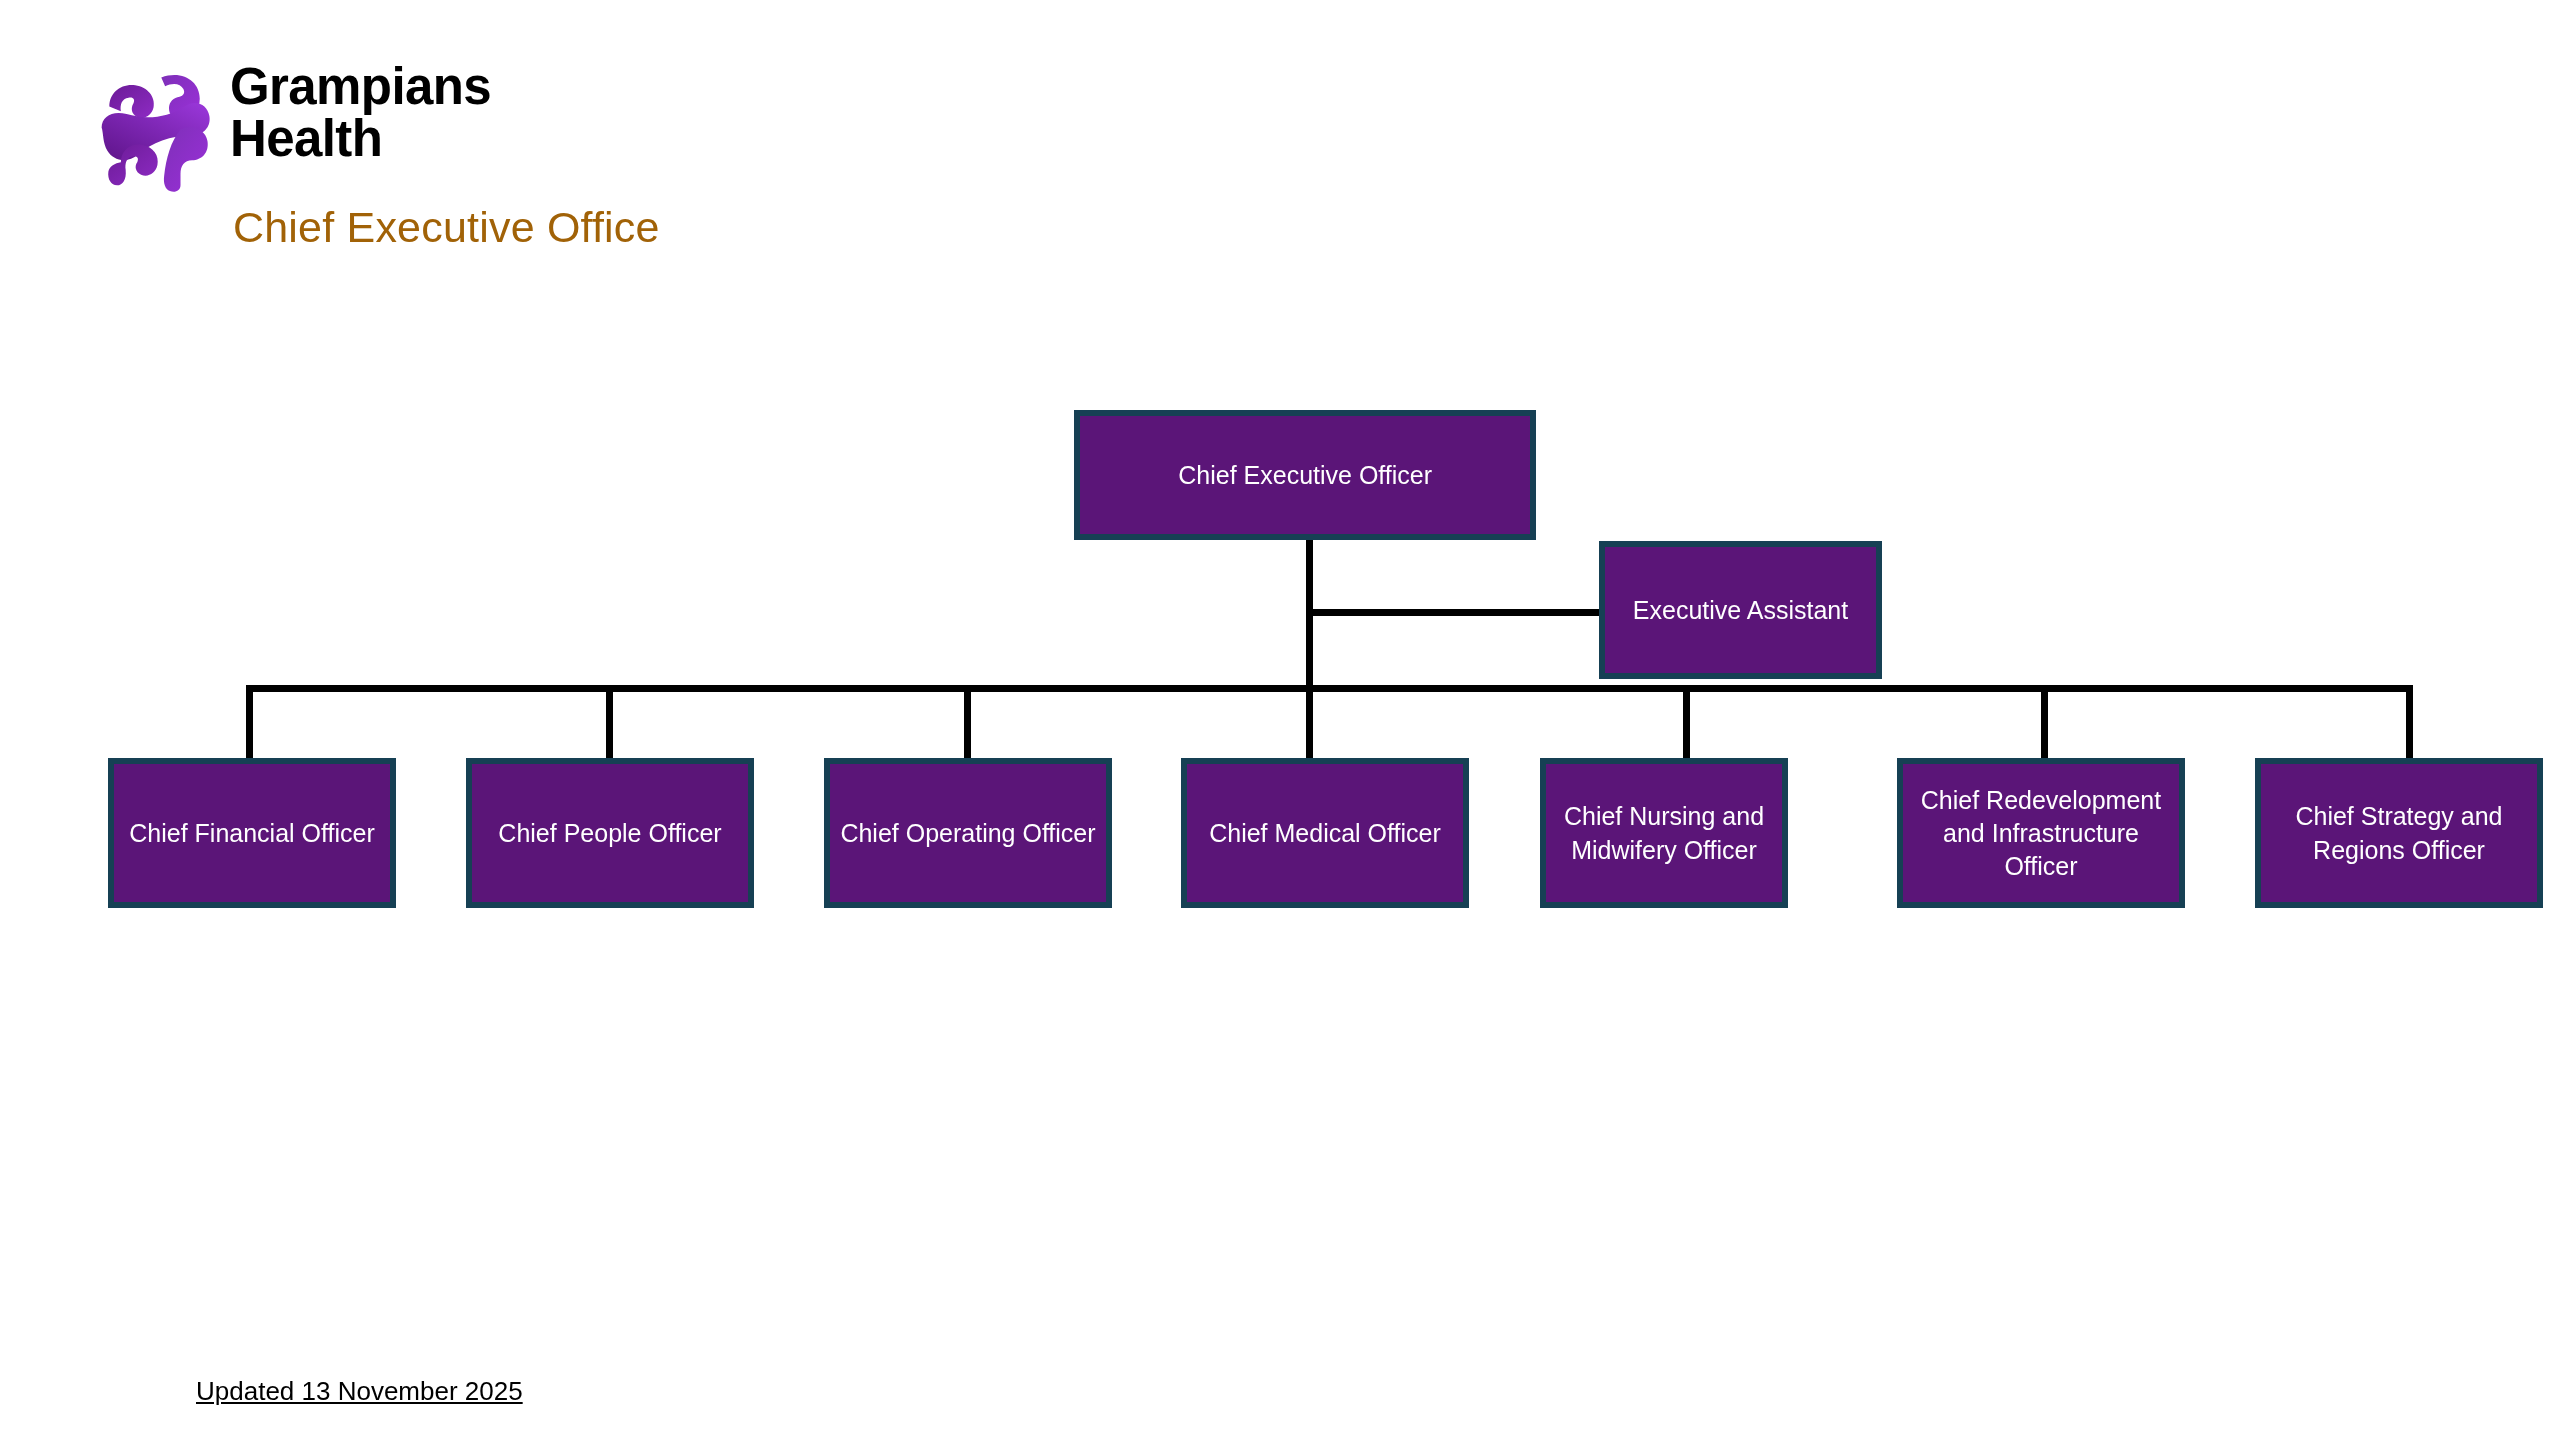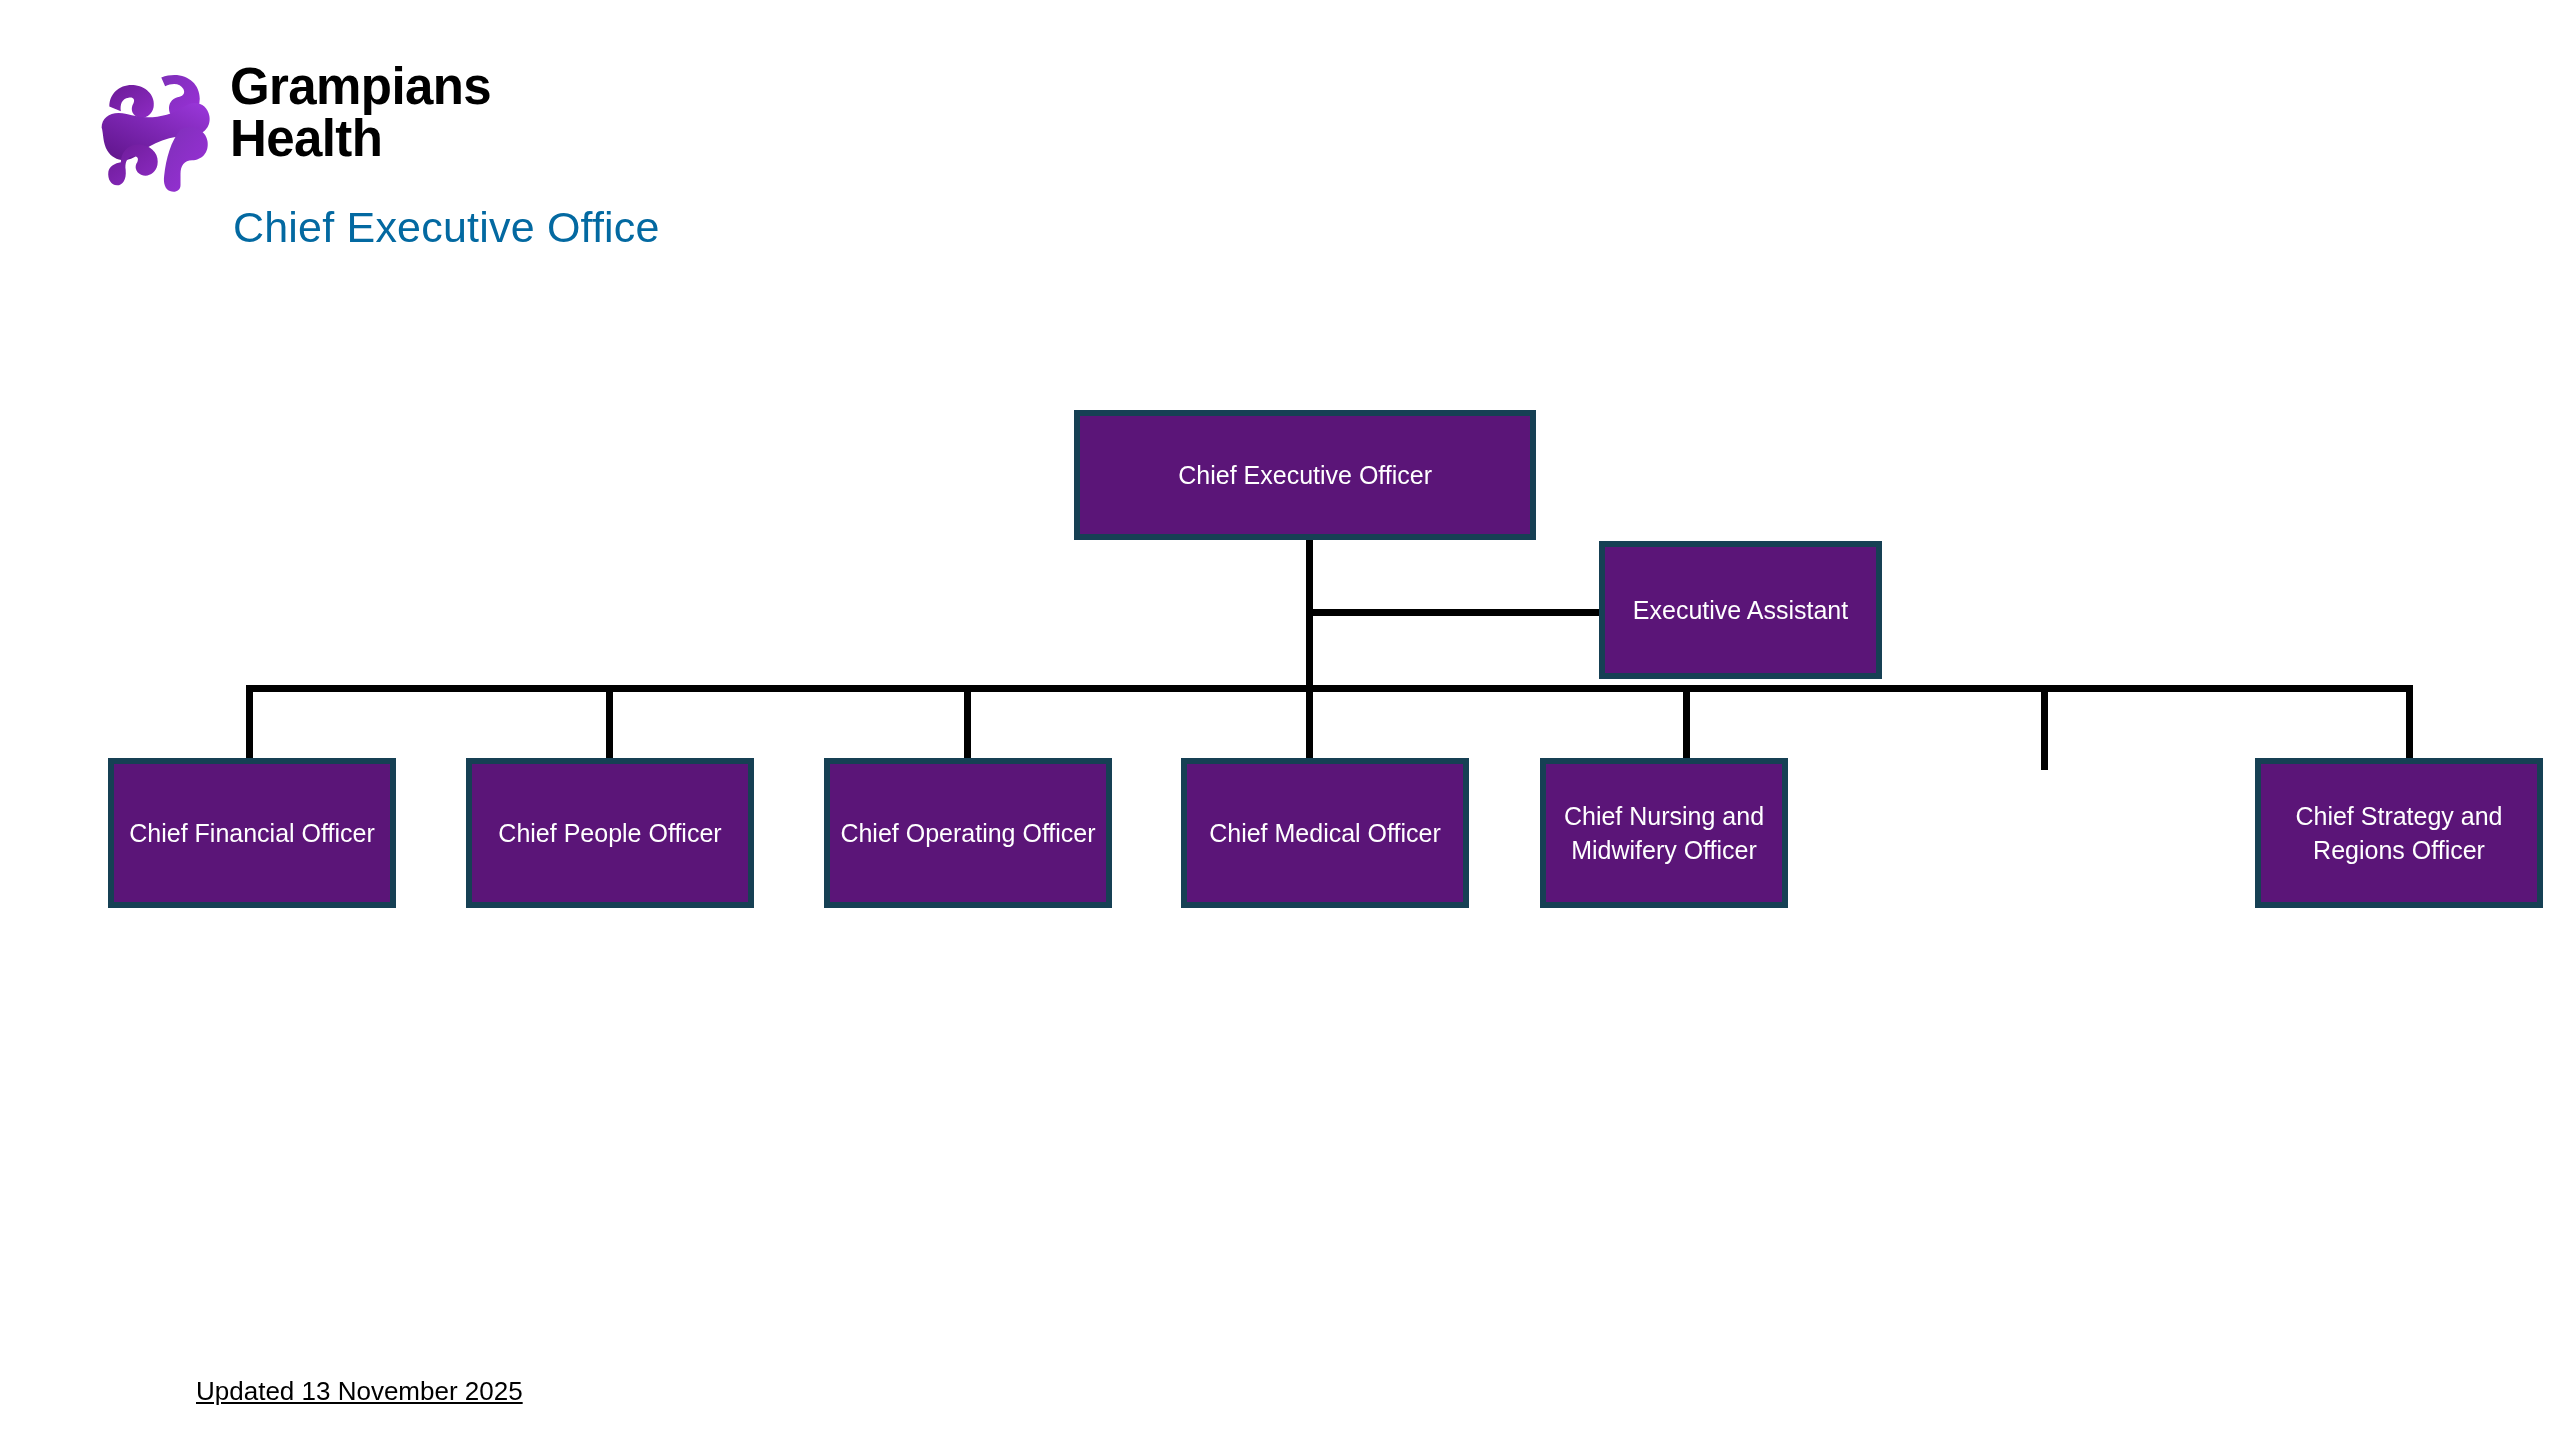--- a/index.html
+++ b/index.html
@@ -6,21 +6,21 @@
   body{width:2576px;height:1449px;position:relative;overflow:hidden;
        font-family:"Liberation Sans","DejaVu Sans",sans-serif;}
 
   
   #header{position:absolute;left:0;top:0;width:2576px;height:290px;margin-left:24px;}
   #logo-mark{position:absolute;left:68px;top:66px;width:127px;height:127px;}
   #logo-word{position:absolute;left:206px;top:61px;width:502px;}
   .logo-line{font-size:51px;line-height:52px;font-weight:bold;color:#000000;
              letter-spacing:-0.6px;}
   #page-title{position:absolute;left:209px;top:203px;font-size:43px;
-              color:#0369a1;letter-spacing:0.2px;white-space:nowrap;}
+              color:#a16207;letter-spacing:0.2px;white-space:nowrap;}
 
   
   #chart{position:absolute;left:0;top:0;width:2576px;height:1449px;}
 
   .node{position:absolute;box-sizing:border-box;
         background:#5B1578;border:6.8px solid #164054;
         display:flex;align-items:center;justify-content:center;
         text-align:center;color:#ffffff;padding:3.9px 9.7px;}
   .node .label{font-size:25px;line-height:34px;}
   .node.tall .label{line-height:33px;}
@@ -126,20 +126,23 @@
   </div>
 
   <div class="node" style="left:1181px;top:758px;width:288px;height:150px;text-align:right;">
     <span class="label">Chief Medical Officer</span>
   </div>
 
   <div class="node" style="left:1540px;top:758px;width:248px;height:150px;">
     <span class="label">Chief Nursing and Midwifery Officer</span>
   </div>
 
+  <div class="node tall" style="left:1897px;top:758px;width:288px;height:150px;">
+    <span class="label">Chief Redevelopment and Infrastructure Officer</span>
+  </div>
 
   <div class="node" style="left:2255px;top:758px;width:288px;height:150px;">
     <span class="label">Chief Strategy and Regions Officer</span>
   </div>
 </div>
 
 <div id="footer">Updated 13 November 2025</div>
 
 
 </body></html>

